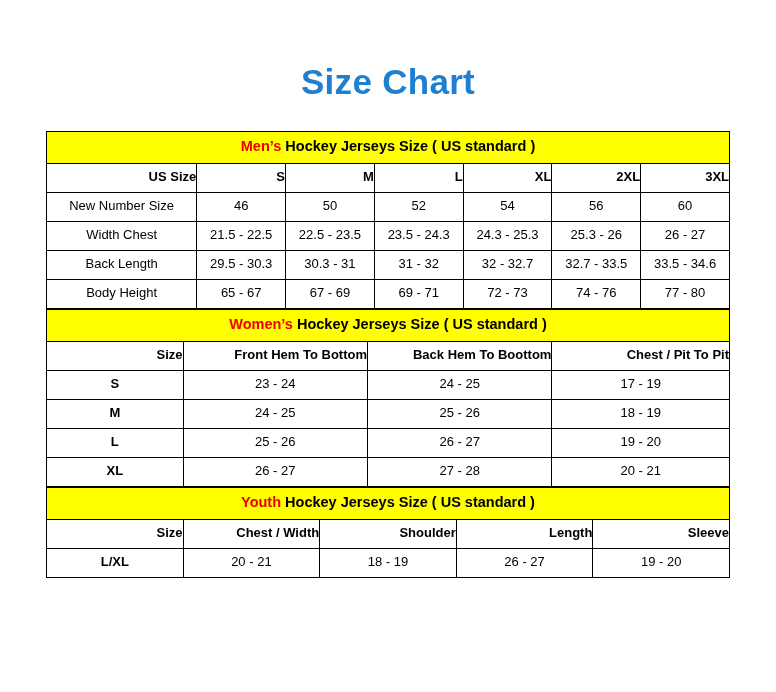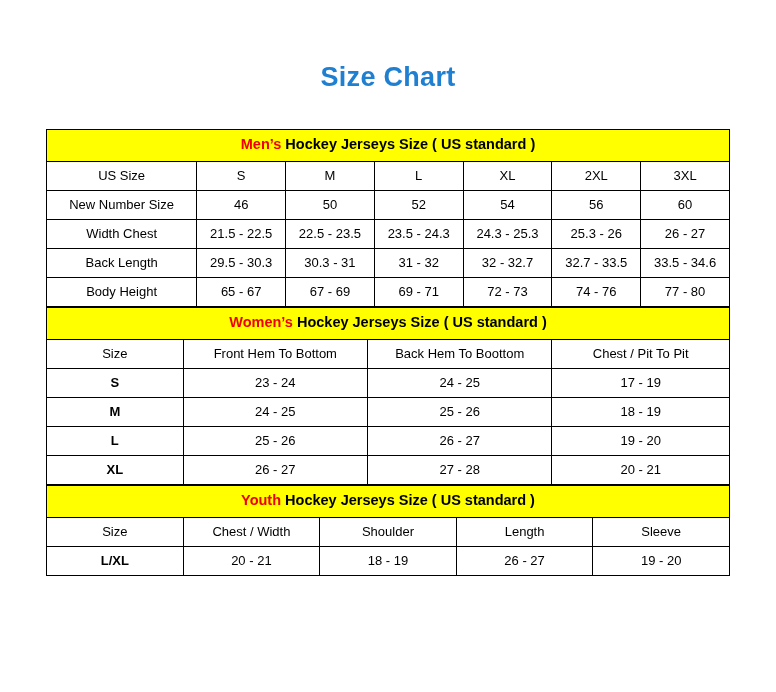--- a/index.html
+++ b/index.html
@@ -16,29 +16,29 @@
   }
   .page {
     position: relative;
     width: 776px;
     height: 692px;
     box-sizing: border-box;
   }
   .title {
     text-align: center;
     color: #1f7fd0;
-    font-size: 27px;
+    font-size: 35px;
     font-weight: bold;
     letter-spacing: 0.3px;
     padding-top: 63px;
     padding-bottom: 0;
     line-height: 1.1;
   }
   .tables-wrap {
-    margin: 10px auto;
+    margin: 3px auto;
     width: 684px;
     padding-top: 26px;
   }
   table {
     border-collapse: collapse;
     table-layout: fixed;
     width: 100%;
   }
   table + table {
     border-top: 0;
@@ -56,21 +56,22 @@
   .section-head td {
     background: #ffff00;
     font-size: 14.5px;
     font-weight: bold;
     height: 31px;
   }
   .section-head .accent {
     color: #ee0000;
   }
   .row-head td {
-    font-weight: normal;
+    font-weight: bold;
+    text-align: right;
   }
   .rowlabel {
     font-weight: normal;
   }
   .bold {
     font-weight: bold;
   }
 </style>
 </head>
 <body>

